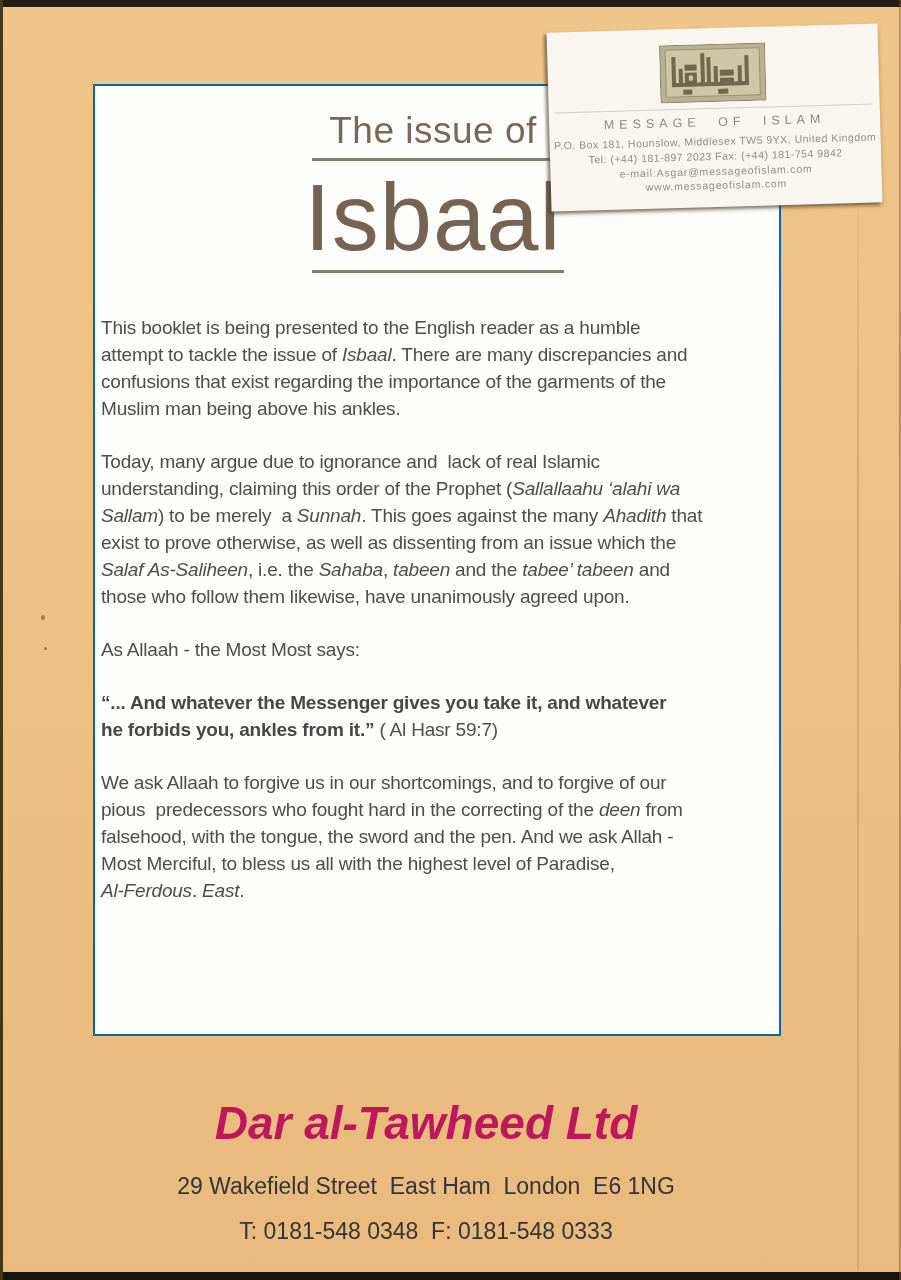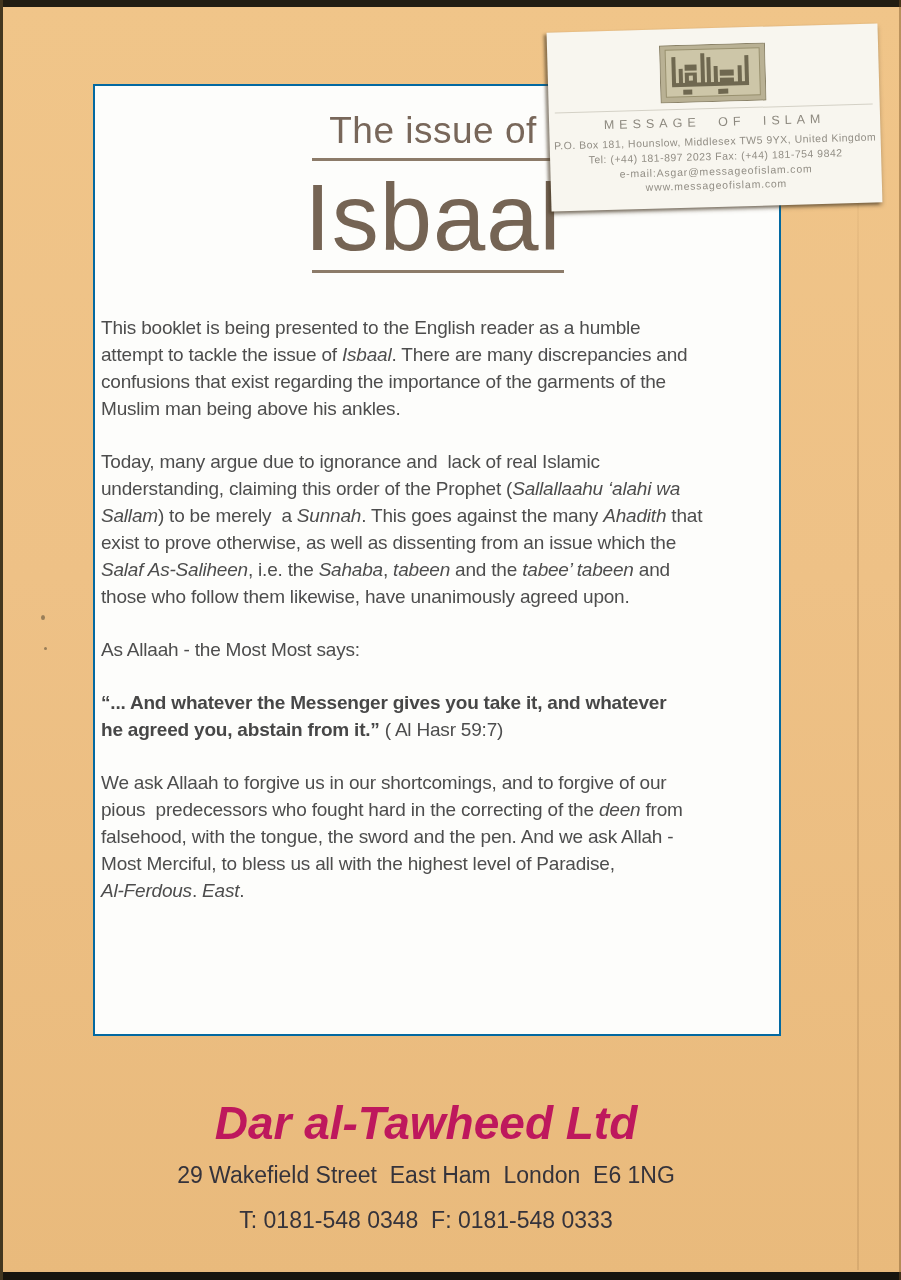--- a/index.html
+++ b/index.html
@@ -57,41 +57,41 @@
   .stk{position:absolute;left:0;width:331px;text-align:center;color:#928e85;}
   .stk-name{top:87px;font-size:12.5px;letter-spacing:5px;word-spacing:9px;color:#8d897f;}
   .stk-addr{top:107px;font-size:10.5px;letter-spacing:.5px;}
   .stk-tel{top:122px;font-size:10.5px;letter-spacing:.5px;}
   .stk-email{top:137px;font-size:10.5px;letter-spacing:.8px;}
   .stk-web{top:151px;font-size:10.5px;letter-spacing:.8px;}
 
   
   .footer{position:absolute;left:0;top:1096px;width:852px;text-align:center;}
   .footer-company{font-size:46px;font-weight:700;color:#be185d;letter-spacing:0;font-style:italic;}
-  .footer-address{margin-top:12px;font-size:23px;color:#35333b;white-space:pre;text-align:center;}
+  .footer-address{margin-top:23px;font-size:23px;color:#35333b;white-space:pre;text-align:center;}
   .footer-phones{margin-top:18px;font-size:23px;color:#35333b;white-space:pre;}
 </style>
 </head>
 <body>
 
 <div class="scan-bg"></div>
 <div class="crease"></div>
 <div class="speck speck1"></div>
 <div class="speck speck2"></div>
 
 <div class="cover-page">
   <div class="title-small">The issue of</div>
   <div class="title-rule rule-top"></div>
   <div class="title-large">Isbaal</div>
   <div class="title-rule rule-bottom"></div>
   <div class="body-copy">
       <div class="para">This booklet is being presented to the English reader as a humble<br>attempt to tackle the issue of <i>Isbaal</i>. There are many discrepancies and<br>confusions that exist regarding the importance of the garments of the<br>Muslim man being above his ankles.</div>
       <div class="para">Today, many argue due to ignorance and  lack of real Islamic<br>understanding, claiming this order of the Prophet (<i>Sallallaahu ‘alahi wa</i><br><i>Sallam</i>) to be merely  a <i>Sunnah</i>. This goes against the many <i>Ahadith</i> that<br>exist to prove otherwise, as well as dissenting from an issue which the<br><i>Salaf As-Saliheen</i>, i.e. the <i>Sahaba</i>, <i>tabeen</i> and the <i>tabee’ tabeen</i> and<br>those who follow them likewise, have unanimously agreed upon.</div>
       <div class="para">As Allaah - the Most Most says:</div>
-      <div class="para"><b>“... And whatever the Messenger gives you take it, and whatever</b><br><b>he agreed you, abstain from it.”</b> ( Al Hasr 59:7)</div>
+      <div class="para"><b>“... And whatever the Messenger gives you take it, and whatever</b><br><b>he forbids you, ankles from it.”</b> ( Al Hasr 59:7)</div>
       <div class="para">We ask Allaah to forgive us in our shortcomings, and to forgive of our<br>pious  predecessors who fought hard in the correcting of the <i>deen</i> from<br>falsehood, with the tongue, the sword and the pen. And we ask Allah -<br>Most Merciful, to bless us all with the highest level of Paradise,<br><i>Al-Ferdous</i>. <i>East</i>.</div>
     </div>
 </div>
 
 <div class="sticker">
   <div class="sticker-logo">
     <svg width="106" height="58" viewBox="0 0 106 58" xmlns="http://www.w3.org/2000/svg">
       <rect x="0.5" y="0.5" width="105" height="57" fill="#b9b194" stroke="#8a8268"></rect>
       <rect x="6" y="5" width="94" height="47" fill="#cdc6a8" stroke="#99916f"></rect>
       <g fill="#6f6850">

